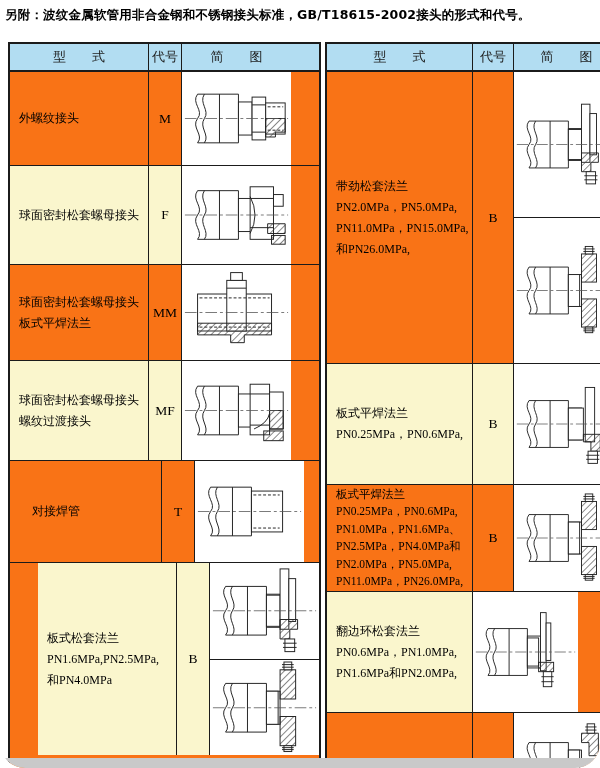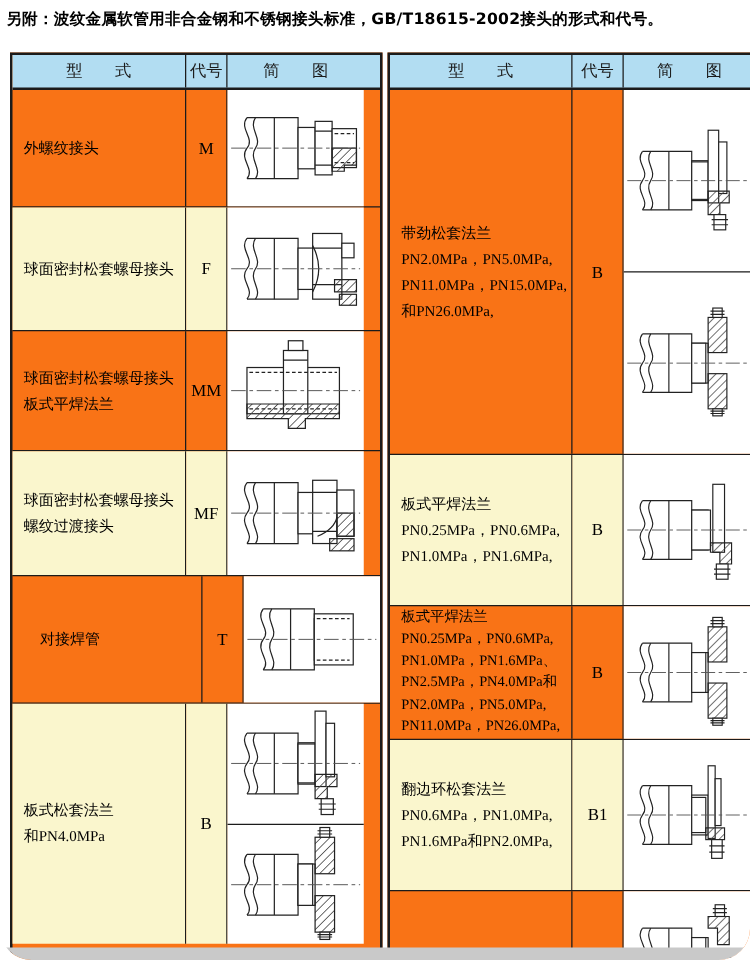--- a/index.html
+++ b/index.html
@@ -177,23 +177,24 @@
                   <rect x="58" y="30" width="14" height="34" stroke="#222" fill="#fff" stroke-width="1"></rect>
                   <rect x="58" y="26" width="32" height="42" stroke="#222" fill="#fff" stroke-width="1"></rect>
                   <line x1="60" y1="30" x2="87" y2="30" stroke="#222" fill="none" stroke-width="1" stroke-dasharray="3 2"></line>
                   <line x1="60" y1="64" x2="87" y2="64" stroke="#222" fill="none" stroke-width="1" stroke-dasharray="3 2"></line>
                   <line x1="3" y1="47" x2="109" y2="47" stroke="#555" stroke-width="0.8" stroke-dasharray="12 3 3 3"></line>
                 </g>
               </svg>
             </div>
           </div>
         </div>
-        <div class="row hl" style="height: 192px;">
+        <div class="row hl" style="height: 192px; margin-left: 28px;">
           <div class="cell cell-type">
             <div class="tline">板式松套法兰</div>
+            <div class="tline">PN1.6MPa,PN2.5MPa,</div>
             <div class="tline">和PN4.0MPa</div>
           </div>
           <div class="cell cell-code">B</div>
           <div class="cell cell-diag">
             <div class="diag">
               <svg viewBox="0 0 112 94" preserveAspectRatio="xMidYMid meet">
                 <g>
                   <path d="M16,22 H58 V72 H16" stroke="#222" fill="#fff" stroke-width="1"></path>
                   <path d="M16,22 C9,31 23,39 16,47 C9,56 23,64 16,72" stroke="#222" fill="none" stroke-width="1"></path>
                   <path d="M23,22 C17,31 29,39 23,47 C17,56 29,64 23,72" stroke="#222" fill="none" stroke-width="1"></path>
@@ -288,21 +289,20 @@
                   <line x1="3" y1="47" x2="109" y2="47" stroke="#555" stroke-width="0.8" stroke-dasharray="12 3 3 3"></line>
                 </g>
               </svg>
             </div>
           </div>
         </div>
         <div class="row hl" style="height: 121px;">
           <div class="cell cell-type">
             <div class="tline">板式平焊法兰</div>
             <div class="tline">PN0.25MPa，PN0.6MPa,</div>
-            <div class="tline">PN1.0MPa，PN1.6MPa,</div>
           </div>
           <div class="cell cell-code">B</div>
           <div class="cell cell-diag">
             <div class="diag">
               <svg viewBox="0 0 112 94" preserveAspectRatio="xMidYMid meet">
                 <g>
                   <path d="M16,22 H58 V72 H16" stroke="#222" fill="#fff" stroke-width="1"></path>
                   <path d="M16,22 C9,31 23,39 16,47 C9,56 23,64 16,72" stroke="#222" fill="none" stroke-width="1"></path>
                   <path d="M23,22 C17,31 29,39 23,47 C17,56 29,64 23,72" stroke="#222" fill="none" stroke-width="1"></path>
                   <line x1="38.5" y1="22" x2="38.5" y2="72" stroke="#222" fill="none" stroke-width="1"></line>
@@ -352,21 +352,20 @@
               </svg>
             </div>
           </div>
         </div>
         <div class="row hl" style="height: 121px;">
           <div class="cell cell-type">
             <div class="tline">翻边环松套法兰</div>
             <div class="tline">PN0.6MPa，PN1.0MPa,</div>
             <div class="tline">PN1.6MPa和PN2.0MPa,</div>
           </div>
-          <div class="cell cell-code">B1</div>
           <div class="cell cell-diag">
             <div class="diag">
               <svg viewBox="0 0 112 94" preserveAspectRatio="xMidYMid meet">
                 <g>
                   <path d="M16,22 H58 V72 H16" stroke="#222" fill="#fff" stroke-width="1"></path>
                   <path d="M16,22 C9,31 23,39 16,47 C9,56 23,64 16,72" stroke="#222" fill="none" stroke-width="1"></path>
                   <path d="M23,22 C17,31 29,39 23,47 C17,56 29,64 23,72" stroke="#222" fill="none" stroke-width="1"></path>
                   <line x1="38.5" y1="22" x2="38.5" y2="72" stroke="#222" fill="none" stroke-width="1"></line>
                   <rect x="58" y="30" width="14" height="34" stroke="#222" fill="#fff" stroke-width="1"></rect>
                   <rect x="58" y="32" width="12" height="30" stroke="#222" fill="#fff" stroke-width="1"></rect>

